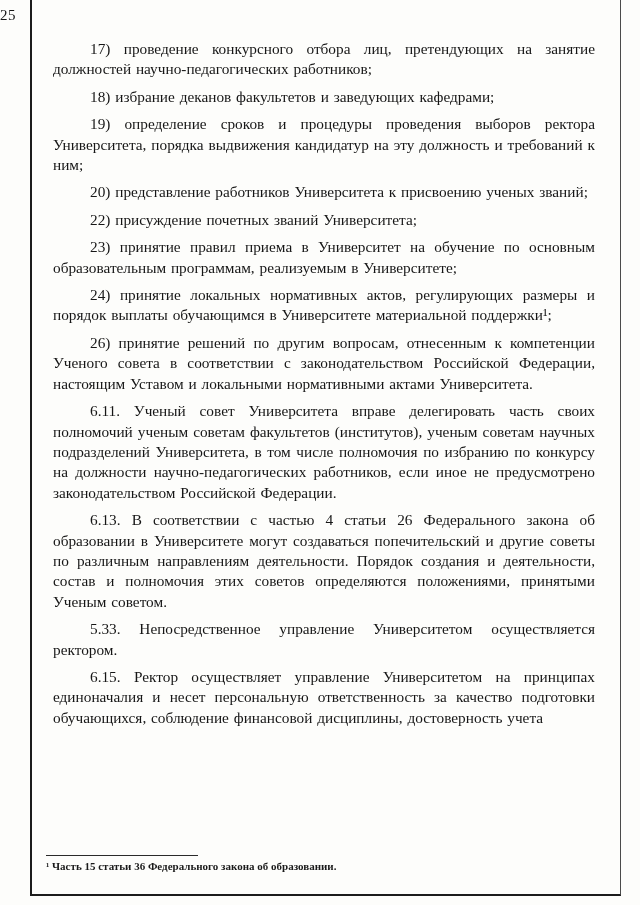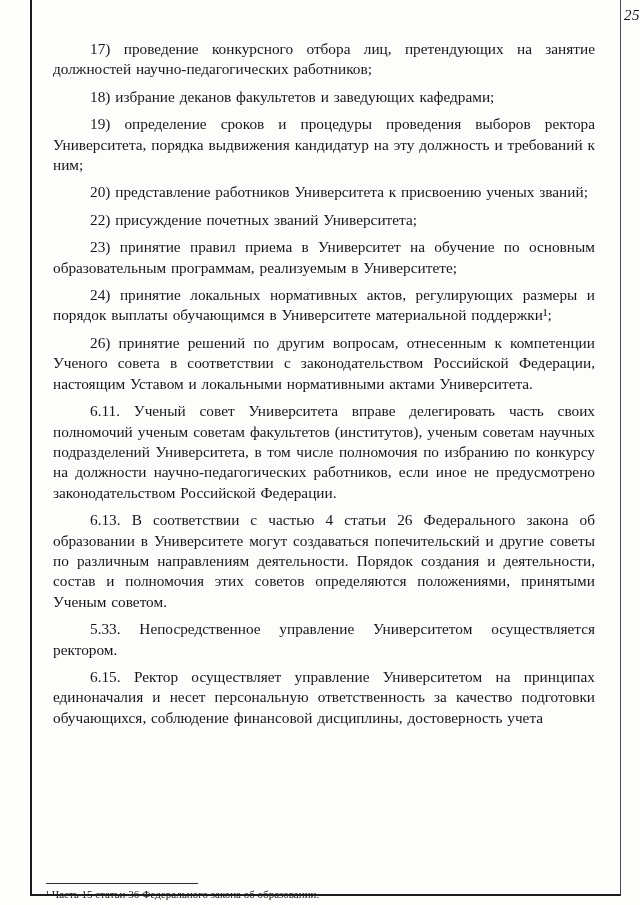--- a/index.html
+++ b/index.html
@@ -25,44 +25,44 @@
     border-left: 2px solid #1c1c1c;
     border-bottom: 2px solid #1c1c1c;
     border-right: 1px solid #4a4a4a;
     pointer-events: none;
   }
   .page-number {
     position: absolute;
     top: 7px;
     left: 0;
     width: 640px;
-    text-align: right;
+    text-align: left;
     font-size: 15px;
     letter-spacing: 0.5px;
-    font-style: italic;
   }
   .content {
     position: absolute;
     left: 46px;
     top: 32px;
     width: 556px;
     font-size: 15.3px;
     line-height: 20.4px;
     text-align: justify;
     word-spacing: 1px;
   }
   .content p {
     margin: 7px;
     text-indent: 37px;
   }
   .footnote-area {
     position: absolute;
     left: 46px;
-    top: 883px;
+    top: 855px;
     width: 556px;
+    font-weight: bold;
   }
   .footnote-rule {
     width: 152px;
     height: 0;
     border-top: 1px solid #2a2a2a;
     margin-bottom: 4px;
   }
   .footnote-text {
     font-size: 11px;
     line-height: 13px;

